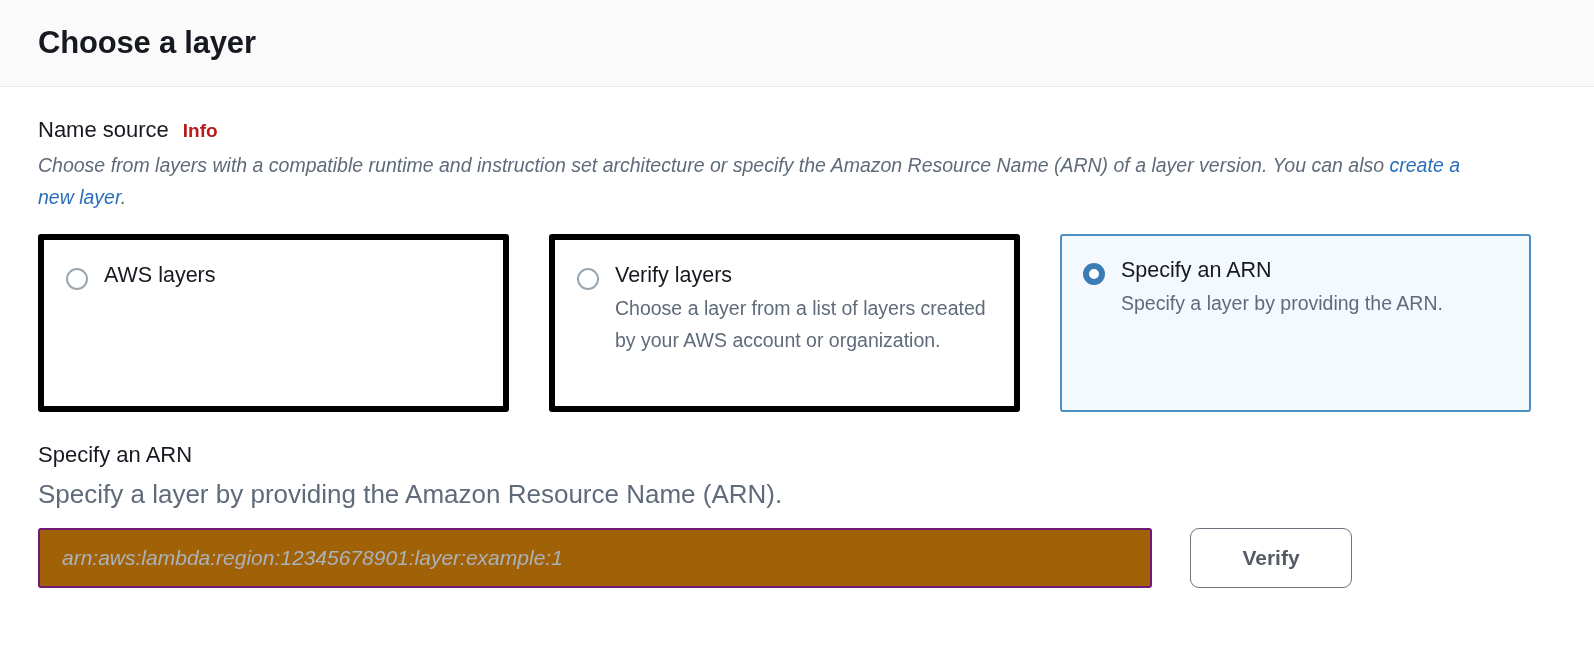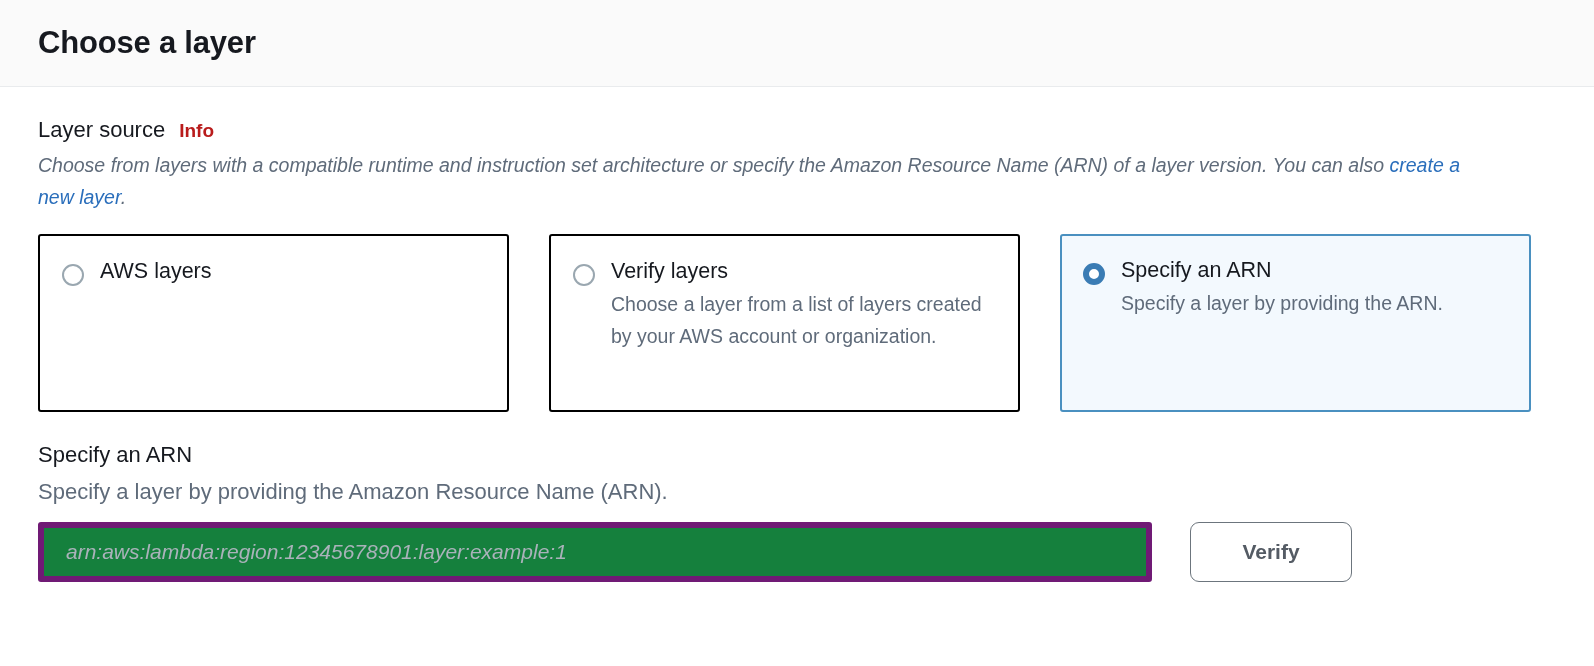--- a/index.html
+++ b/index.html
@@ -79,21 +79,21 @@
   
   .tile-row {
     display: flex;
     gap: 40px;
     margin-top: 20px;
   }
   .tile {
     width: 471px;
     height: 178px;
     box-sizing: border-box;
-    border: 2px solid #000000;
+    border: 6px solid #000000;
     border-radius: 3px;
     background: #ffffff;
     padding: 22px 22px 0 22px;
     display: flex;
     align-items: flex-start;
     gap: 16px;
     cursor: pointer;
   }
   .tile.selected {
     border: 2px solid #4a90c0;
@@ -131,38 +131,38 @@
 
   
   .arn-section { margin-top: 30px; }
   .arn-label {
     font-size: 22px;
     color: #16191f;
     line-height: 1.2;
   }
   .arn-sublabel {
     margin-top: 7px;
-    font-size: 22px;
+    font-size: 26px;
     color: #5f6b7a;
     line-height: 1.5;
   }
 
   .arn-input-row {
     margin-top: 14px;
     display: flex;
     align-items: flex-start;
     gap: 38px;
   }
   .arn-input {
     width: 1114px;
     height: 60px;
     box-sizing: border-box;
-    border: 6px solid #701a75;
+    border: 2px solid #701a75;
     border-radius: 3px;
-    background: #15803d;
+    background: #a16207;
     font-family: "Liberation Sans", sans-serif;
     font-size: 21px;
     color: #16191f;
     padding: 0 8px 0 22px;
     outline: none;
   }
   .arn-input::placeholder {
     font-style: italic;
     color: #aab2ba;
     opacity: 1;
@@ -187,21 +187,21 @@
 
 <div class="panel">
 
   <div class="panel-header">
     <div class="panel-title">Choose a layer</div>
   </div>
 
   <div class="panel-body">
 
     <div class="field-label-row">
-      <span class="field-label">Layer source</span>
+      <span class="field-label">Name source</span>
       <span class="info-link">Info</span>
     </div>
 
     <div class="field-description">
       <span>Choose from layers with a compatible runtime and instruction set architecture or specify the Amazon Resource Name (ARN) of a layer version. You can also </span><span class="inline-link">create a new layer</span><span>.</span>
     </div>
 
     <div class="tile-row">
 
       <div class="tile">

